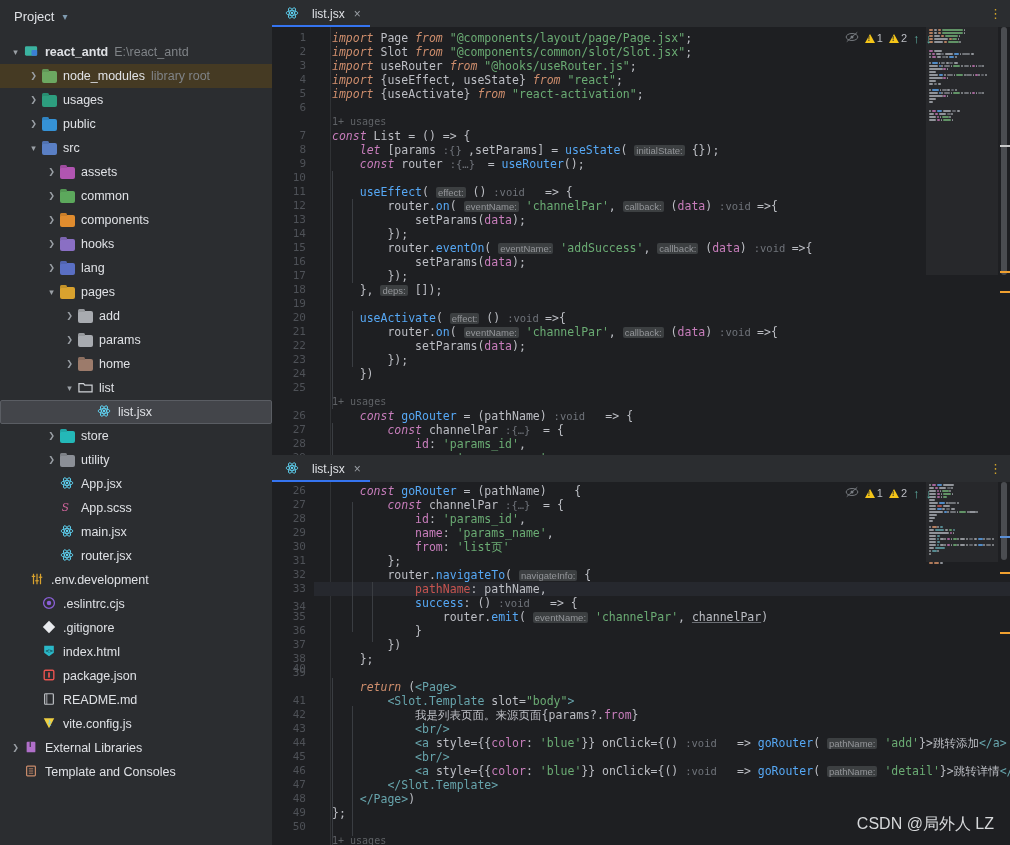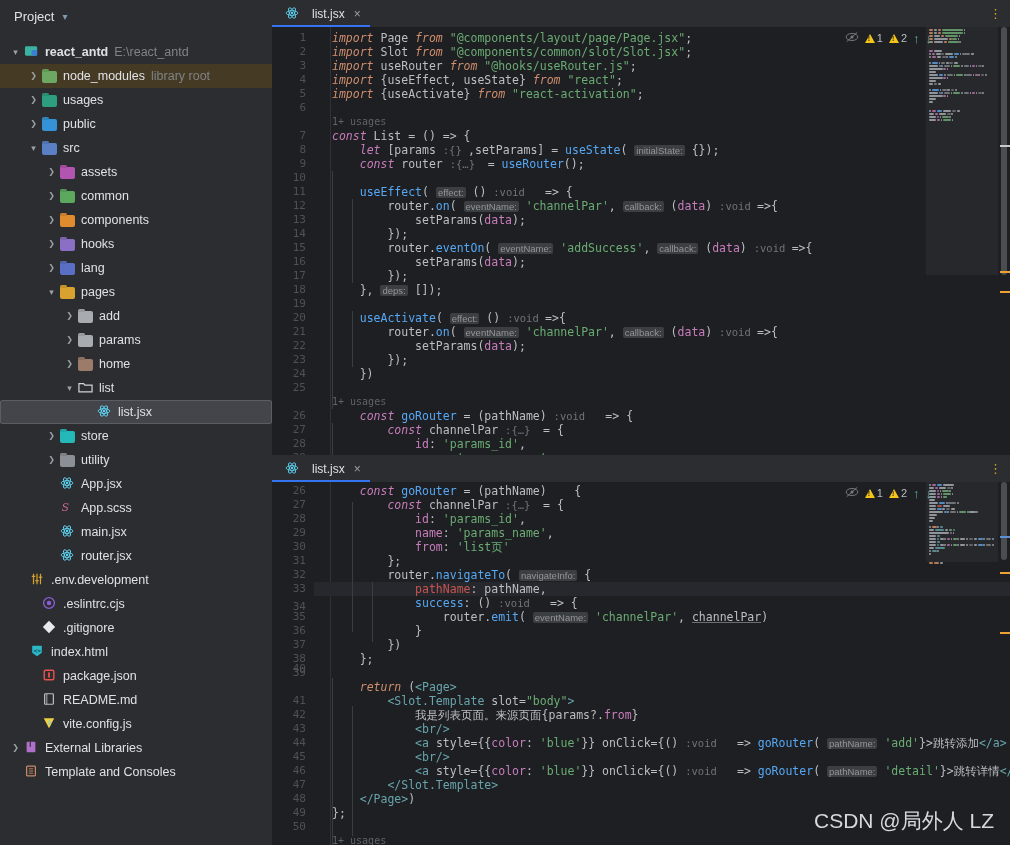--- a/index.html
+++ b/index.html
@@ -152,21 +152,21 @@
   .scroll-track {
     position: absolute; right: 0; top: 0; bottom: 0; width: 12px;
   }
   .scroll-thumb { position: absolute; right: 3px; width: 6px; border-radius: 3px; background: #4b4d51; }
   .mark { position: absolute; right: 0; width: 10px; height: 2px; }
 
   .pane-divider { height: 1px; background: #1e1f22; }
 
   .watermark {
     position: absolute; right: 16px; bottom: 10px;
-    font-size: 21px; color: #d6d8da; z-index: 30;
+    font-size: 16px; color: #d6d8da; z-index: 30;
     font-family: "Liberation Sans", "DejaVu Sans", sans-serif;
   }
 </style>
 </head>
 <body>
 
 <div class="app">
 
   <div class="sidebar">
     <div class="proj-header">
@@ -373,21 +373,21 @@
             </svg></span>
           <span class="lbl">.eslintrc.cjs</span>
         </div>
         <div class="row" style="padding-left: 28px;">
           <span class="arrow none"></span>
           <span class="ico"><svg width="14" height="14" viewBox="0 0 16 16">
               <rect x="3" y="3" width="10" height="10" transform="rotate(45 8 8)" fill="#e8eaed"></rect>
             </svg></span>
           <span class="lbl">.gitignore</span>
         </div>
-        <div class="row" style="padding-left: 16px;">
+        <div class="row" style="padding-left: 28px;">
           <span class="arrow none"></span>
           <span class="ico"><svg width="14" height="14" viewBox="0 0 16 16">
               <path d="M2.5 2h11v8l-5.5 4L2.5 10z" fill="#2ab8c8"></path>
               <text x="4" y="10" font-size="7" fill="#11333a" font-family="DejaVu Sans Mono">&lt;&gt;</text>
             </svg></span>
           <span class="lbl">index.html</span>
         </div>
         <div class="row" style="padding-left: 28px;">
           <span class="arrow none"></span>
           <span class="ico"><svg width="14" height="14" viewBox="0 0 16 16">

